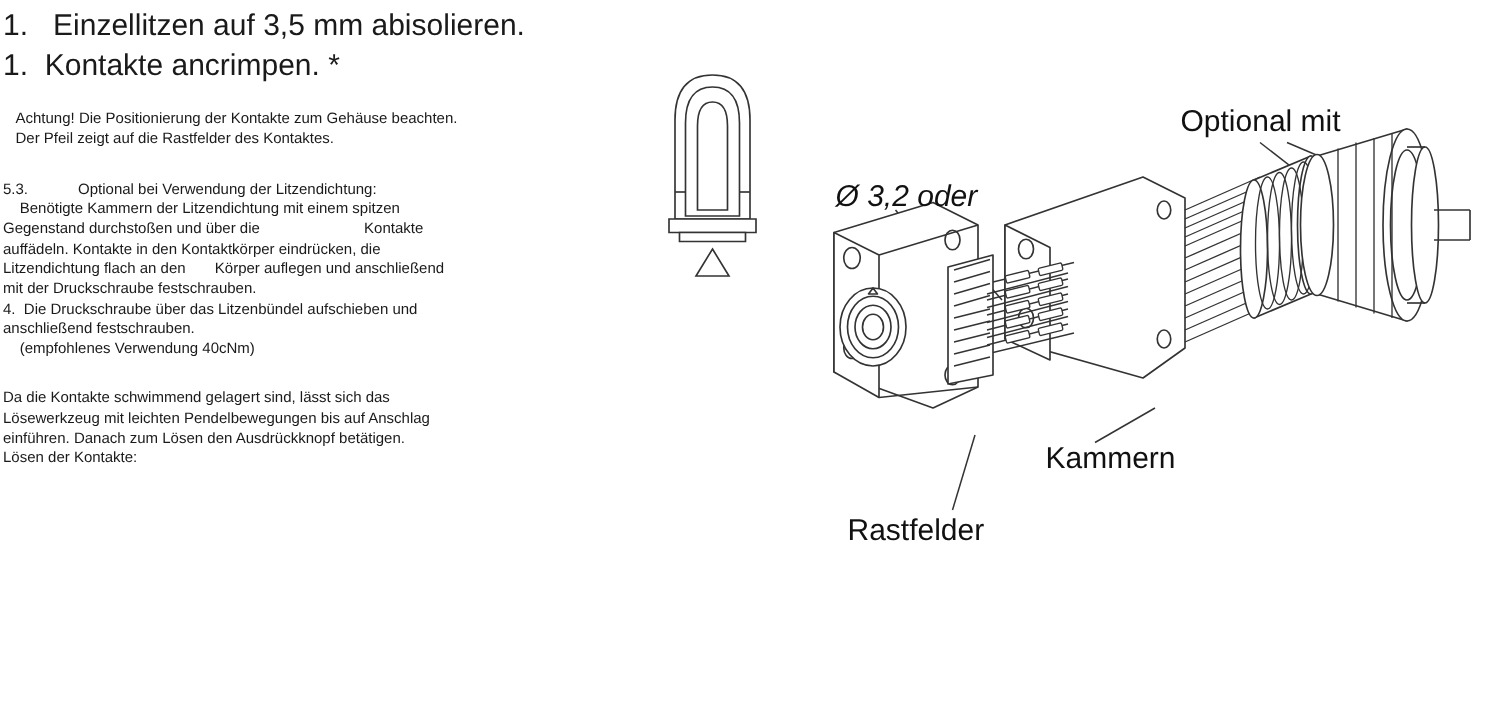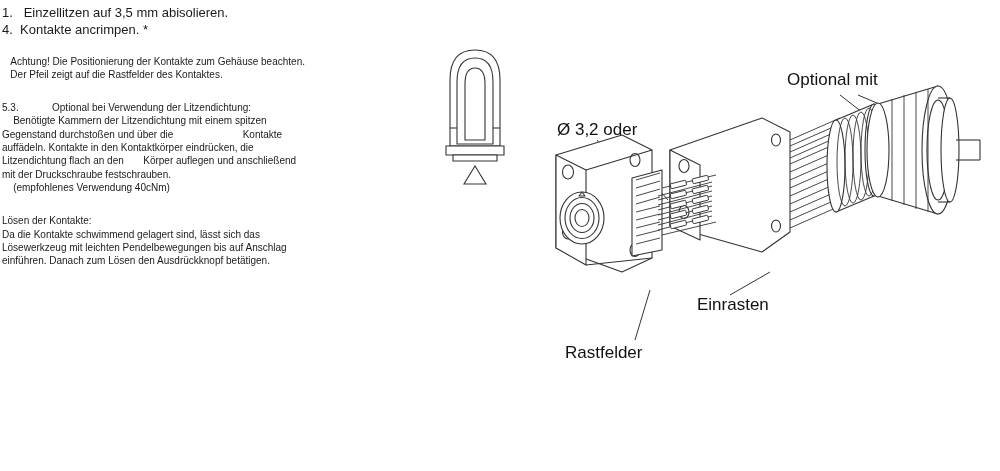--- a/index.html
+++ b/index.html
@@ -29,21 +29,21 @@
     font-size: 10px;
     line-height: 1.33;
     margin: 0 0 0 0;
     white-space: pre-wrap;
   }
   .gap-md { height: 16px; }
   .gap-lg { height: 20px; }
 
   .num-line {
     display: block;
-    font-size: 13px;
+    font-size: 20px;
     line-height: 1.33;
     white-space: pre-wrap;
   }
 
   
   .diagram {
     position: absolute;
     left: 540px;
     top: 0;
     width: 460px;
@@ -54,59 +54,61 @@
   .topfig {
     position: absolute;
     left: 420px;
     top: 28px;
     width: 120px;
     height: 160px;
   }
 
   .lbl {
     position: absolute;
-    font-size: 17px;
+    font-size: 20px;
     color: #111;
     white-space: nowrap;
   }
   .lbl-optional  { left: 787px; top: 70px; }
-  .lbl-dia       { left: 557px; top: 120px; }
+  .lbl-dia       { left: 557px; top: 120px; font-style: italic; }
   .lbl-flachdic  { left: 697px; top: 295px; }
   .lbl-integr    { left: 565px; top: 343px; }
 </style>
 </head>
 <body>
 
 <div class="text-col">
 
   <span class="num-line">1.   Einzellitzen auf 3,5 mm abisolieren.</span>
-  <span class="num-line">4.  Kontakte ancrimpen. *</span>
+  <span class="num-line">1.  Kontakte ancrimpen. *</span>
 
   <div class="gap-md"></div>
 
   <p class="para">   Achtung! Die Positionierung der Kontakte zum Gehäuse beachten.
    Der Pfeil zeigt auf die Rastfelder des Kontaktes.</p>
 
   <div class="gap-lg"></div>
 
   <p class="para">5.3.            Optional bei Verwendung der Litzendichtung:</p>
   <p class="para">    Benötigte Kammern der Litzendichtung mit einem spitzen
 Gegenstand durchstoßen und über die                         Kontakte
 auffädeln. Kontakte in den Kontaktkörper eindrücken, die
 Litzendichtung flach an den       Körper auflegen und anschließend
 mit der Druckschraube festschrauben.</p>
 
+  <p class="para">4.  Die Druckschraube über das Litzenbündel aufschieben und
+anschließend festschrauben.</p>
   <p class="para">    (empfohlenes Verwendung 40cNm)</p>
 
   <div class="gap-lg"></div>
 
-  <p class="para">Lösen der Kontakte:</p>
   <p class="para">Da die Kontakte schwimmend gelagert sind, lässt sich das
 Lösewerkzeug mit leichten Pendelbewegungen bis auf Anschlag
 einführen. Danach zum Lösen den Ausdrückknopf betätigen.</p>
+  <p class="para">Lösen der Kontakte:</p>
 </div>
 
 <div class="topfig">
   <svg width="120" height="160" viewBox="0 0 120 160" fill="none" stroke="#333" stroke-width="1.1">
 
     <path d="M30 118 L30 52 Q30 22 55 22 Q80 22 80 52 L80 118 Z" fill="#fff"></path>
     <path d="M37 116 L37 54 Q37 30 55 30 Q73 30 73 54 L73 116 Z" fill="#fff"></path>
 
     <path d="M45 112 L45 56 Q45 40 55 40 Q65 40 65 56 L65 112 Z" fill="#fff"></path>
 
@@ -253,14 +255,14 @@
       <path d="M416 140 L440 140"></path>
       <path d="M416 160 L440 160"></path>
       <path d="M440 140 L440 160"></path>
     </g>
 
   </svg>
 </div>
 
 <div class="lbl lbl-optional">Optional mit</div>
 <div class="lbl lbl-dia">Ø 3,2 oder</div>
-<div class="lbl lbl-flachdic">Einrasten</div>
+<div class="lbl lbl-flachdic">Kammern</div>
 <div class="lbl lbl-integr">Rastfelder</div>
 
 </body></html>

